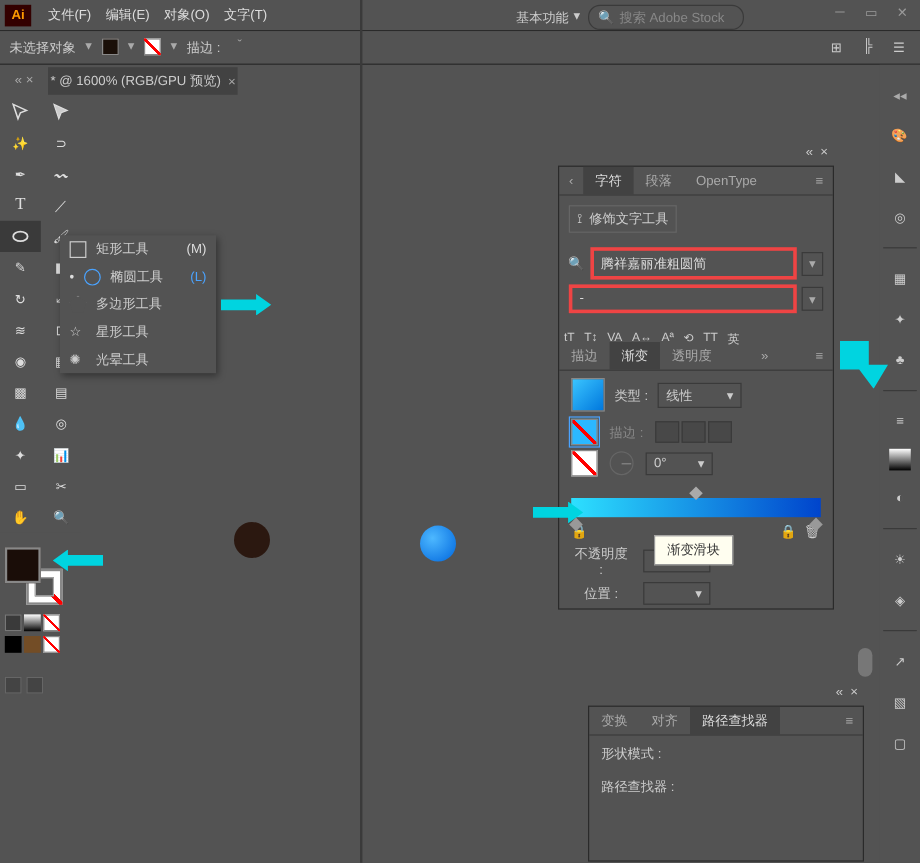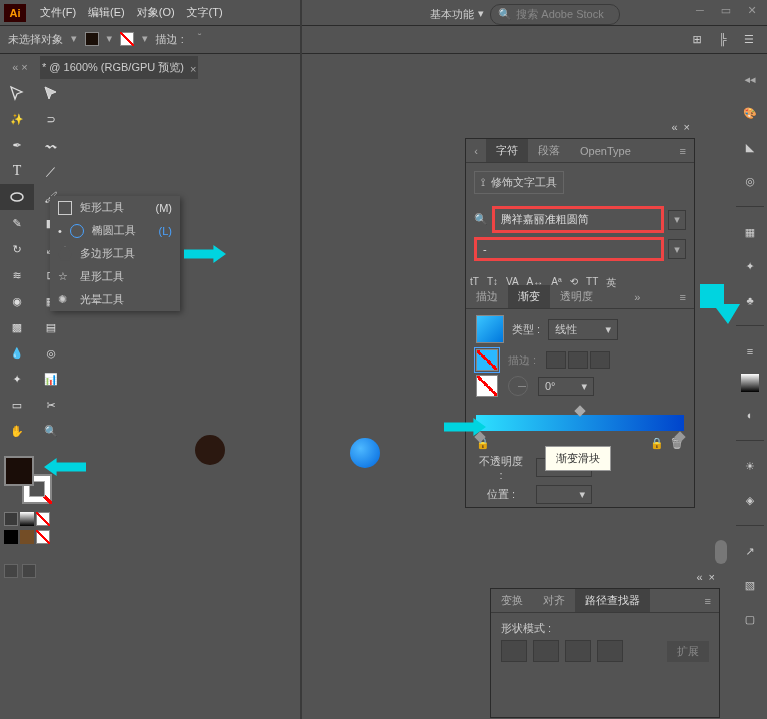--- a/index.html
+++ b/index.html
@@ -365,27 +365,21 @@
       <span>«</span>
       <span>×</span>
     </div>
   <div class="p-header">
     <span class="p-tab">变换</span>
     <span class="p-tab">对齐</span>
     <span class="p-tab act">路径查找器</span>
     <span class="p-menu">≡</span>
   </div>
   <div style="padding:8px 10px 4px;color:#ccc">形状模式 :</div>
-  <div style="display:flex;gap:6px;padding:0 10px;align-items:center">
-    <div class="ic-sm" style="width:26px;height:22px"></div>
-    <div class="ic-sm" style="width:26px;height:22px"></div>
-    <div class="ic-sm" style="width:26px;height:22px"></div>
-    <div class="ic-sm" style="width:26px;height:22px"></div>
-    <div style="margin-left:auto;padding:3px 10px;background:#4a4a4a;color:#888">扩展</div>
-  </div>
+  <div style="padding:8px 10px 4px;color:#ccc">路径查找器 :</div>
 </div>
 
 <div class="right-rail">
   <div class="rail-ic" style="color:#aaa">◂◂</div>
   <div class="rail-ic">🎨</div>
   <div class="rail-ic">◣</div>
   <div class="rail-ic">◎</div>
   <div class="rail-sep"></div>
   <div class="rail-ic">▦</div>
   <div class="rail-ic">✦</div>

